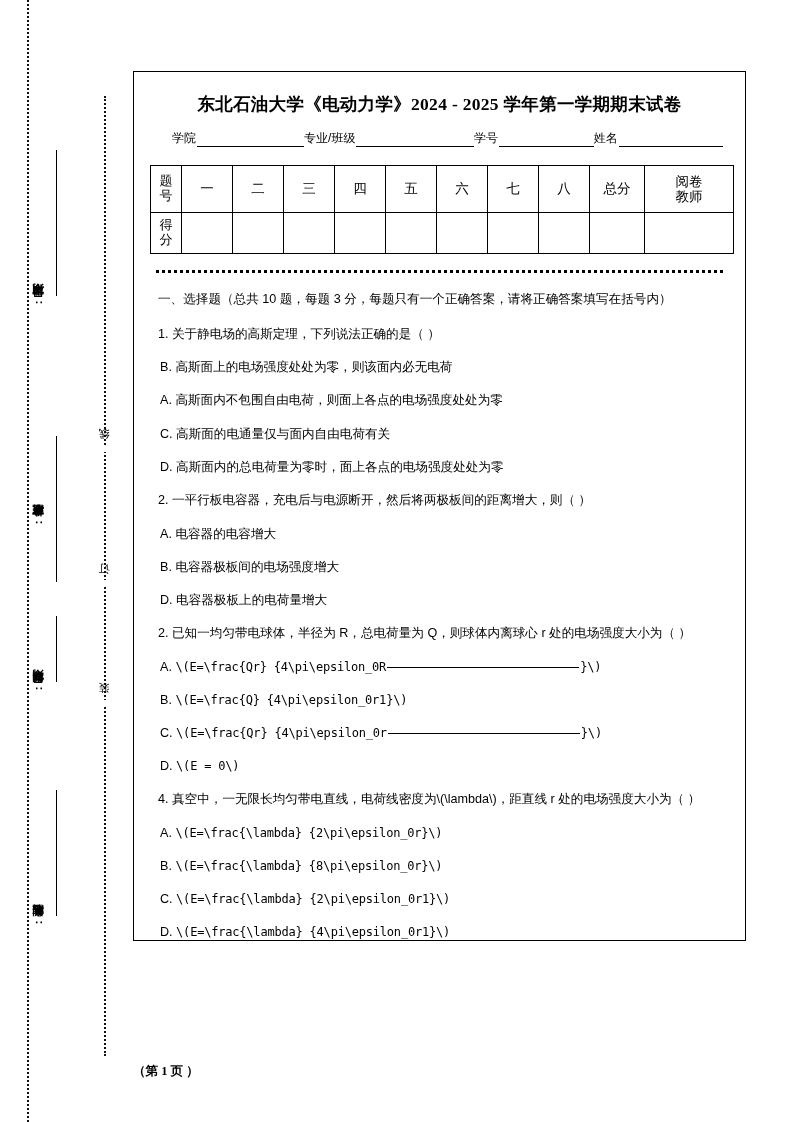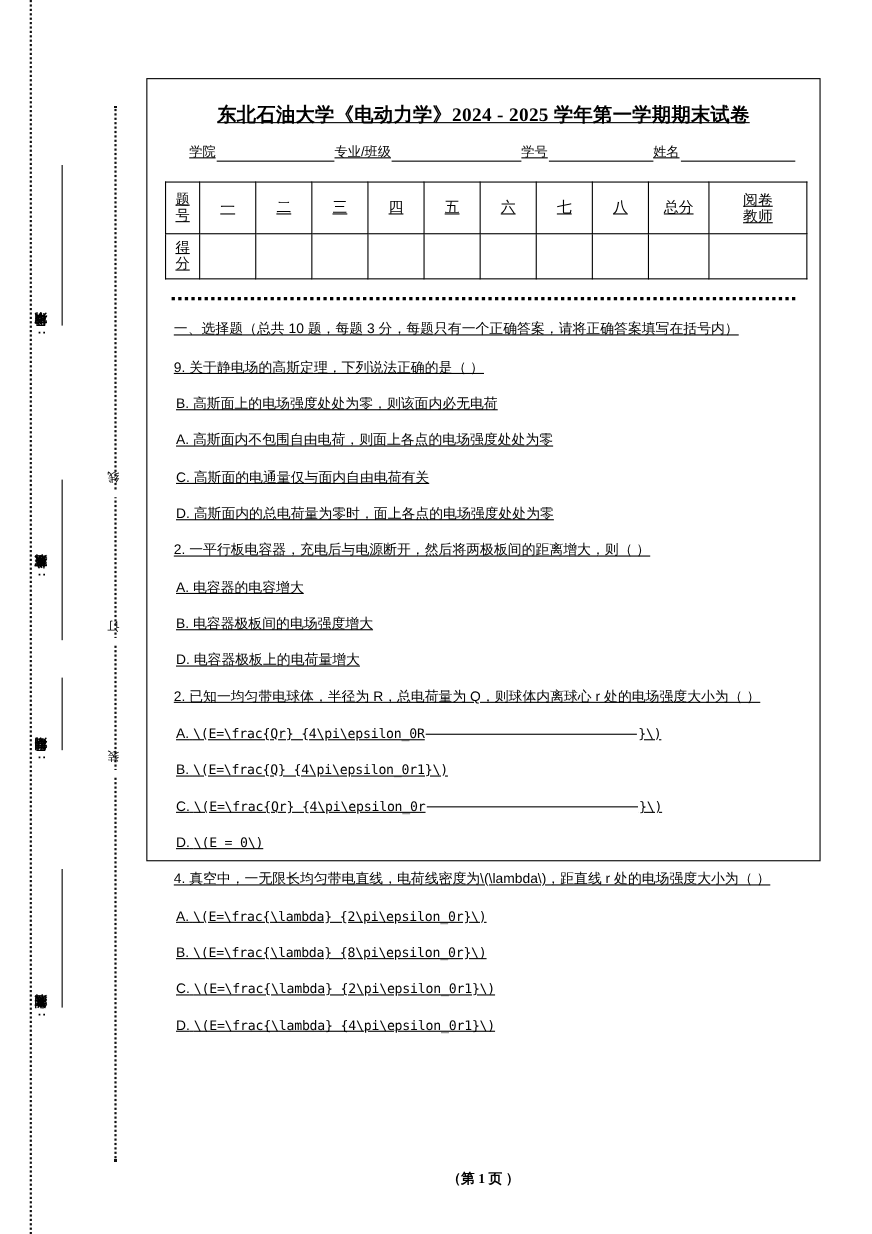--- a/index.html
+++ b/index.html
@@ -53,25 +53,24 @@
     padding: 3px 0;
     line-height: 1;
   }
 
   
   #paper-frame {
     position: absolute;
     left: 133px;
     top: 71px;
     width: 613px;
-    height: 712px;
+    height: 870px;
     border: 1.6px solid #000;
     box-sizing: border-box;
     padding: 0;
-    text-decoration: underline;
   }
   #paper-inner {
     padding: 14px 16px 0 16px;
   }
 
   #exam-title {
     text-align: center;
     font-size: 17.5px;
     font-weight: bold;
     font-family: "Liberation Serif", "DejaVu Serif", serif;
@@ -175,21 +174,21 @@
     vertical-align: 0.24em;
     margin: 0 1px;
   }
 
   
   #page-footer {
     position: absolute;
     left: 133px;
     top: 1063px;
     width: 613px;
-    text-align: center;
+    text-align: left;
     font-family: "Liberation Serif", "DejaVu Serif", serif;
     font-size: 12.5px;
     font-weight: bold;
   }
 </style>
 </head>
 <body>
 
 <div id="binding-margin">
 
@@ -269,21 +268,21 @@
           <td></td>
         </tr>
       </tbody>
     </table>
 
     <div id="section-separator"></div>
 
     <div id="question-body">
       <div class="q-section-head">一、选择题（总共 10 题，每题 3 分，每题只有一个正确答案，请将正确答案填写在括号内）</div>
       <div id="questions-list">
-          <div class="q-stem">9. 关于静电场的高斯定理，下列说法正确的是（   ）</div>
+          <div class="q-stem">1. 关于静电场的高斯定理，下列说法正确的是（   ）</div>
           <div class="q-option">B. 高斯面上的电场强度处处为零，则该面内必无电荷</div>
           <div class="q-option">A. 高斯面内不包围自由电荷，则面上各点的电场强度处处为零</div>
           <div class="q-option">C. 高斯面的电通量仅与面内自由电荷有关</div>
           <div class="q-option">D. 高斯面内的总电荷量为零时，面上各点的电场强度处处为零</div>
           <div class="q-stem">2. 一平行板电容器，充电后与电源断开，然后将两极板间的距离增大，则（   ）</div>
           <div class="q-option">A. 电容器的电容增大</div>
           <div class="q-option">B. 电容器极板间的电场强度增大</div>
           <div class="q-option">D. 电容器极板上的电荷量增大</div>
           <div class="q-stem">2. 已知一均匀带电球体，半径为 R，总电荷量为 Q，则球体内离球心 r 处的电场强度大小为（   ）</div>
           <div class="q-option"><span>A.</span> <span class="mono">\(E=\frac{Qr} {4\pi\epsilon_0R</span><span class="overflow-rule"></span><span class="mono">}\)</span></div>

